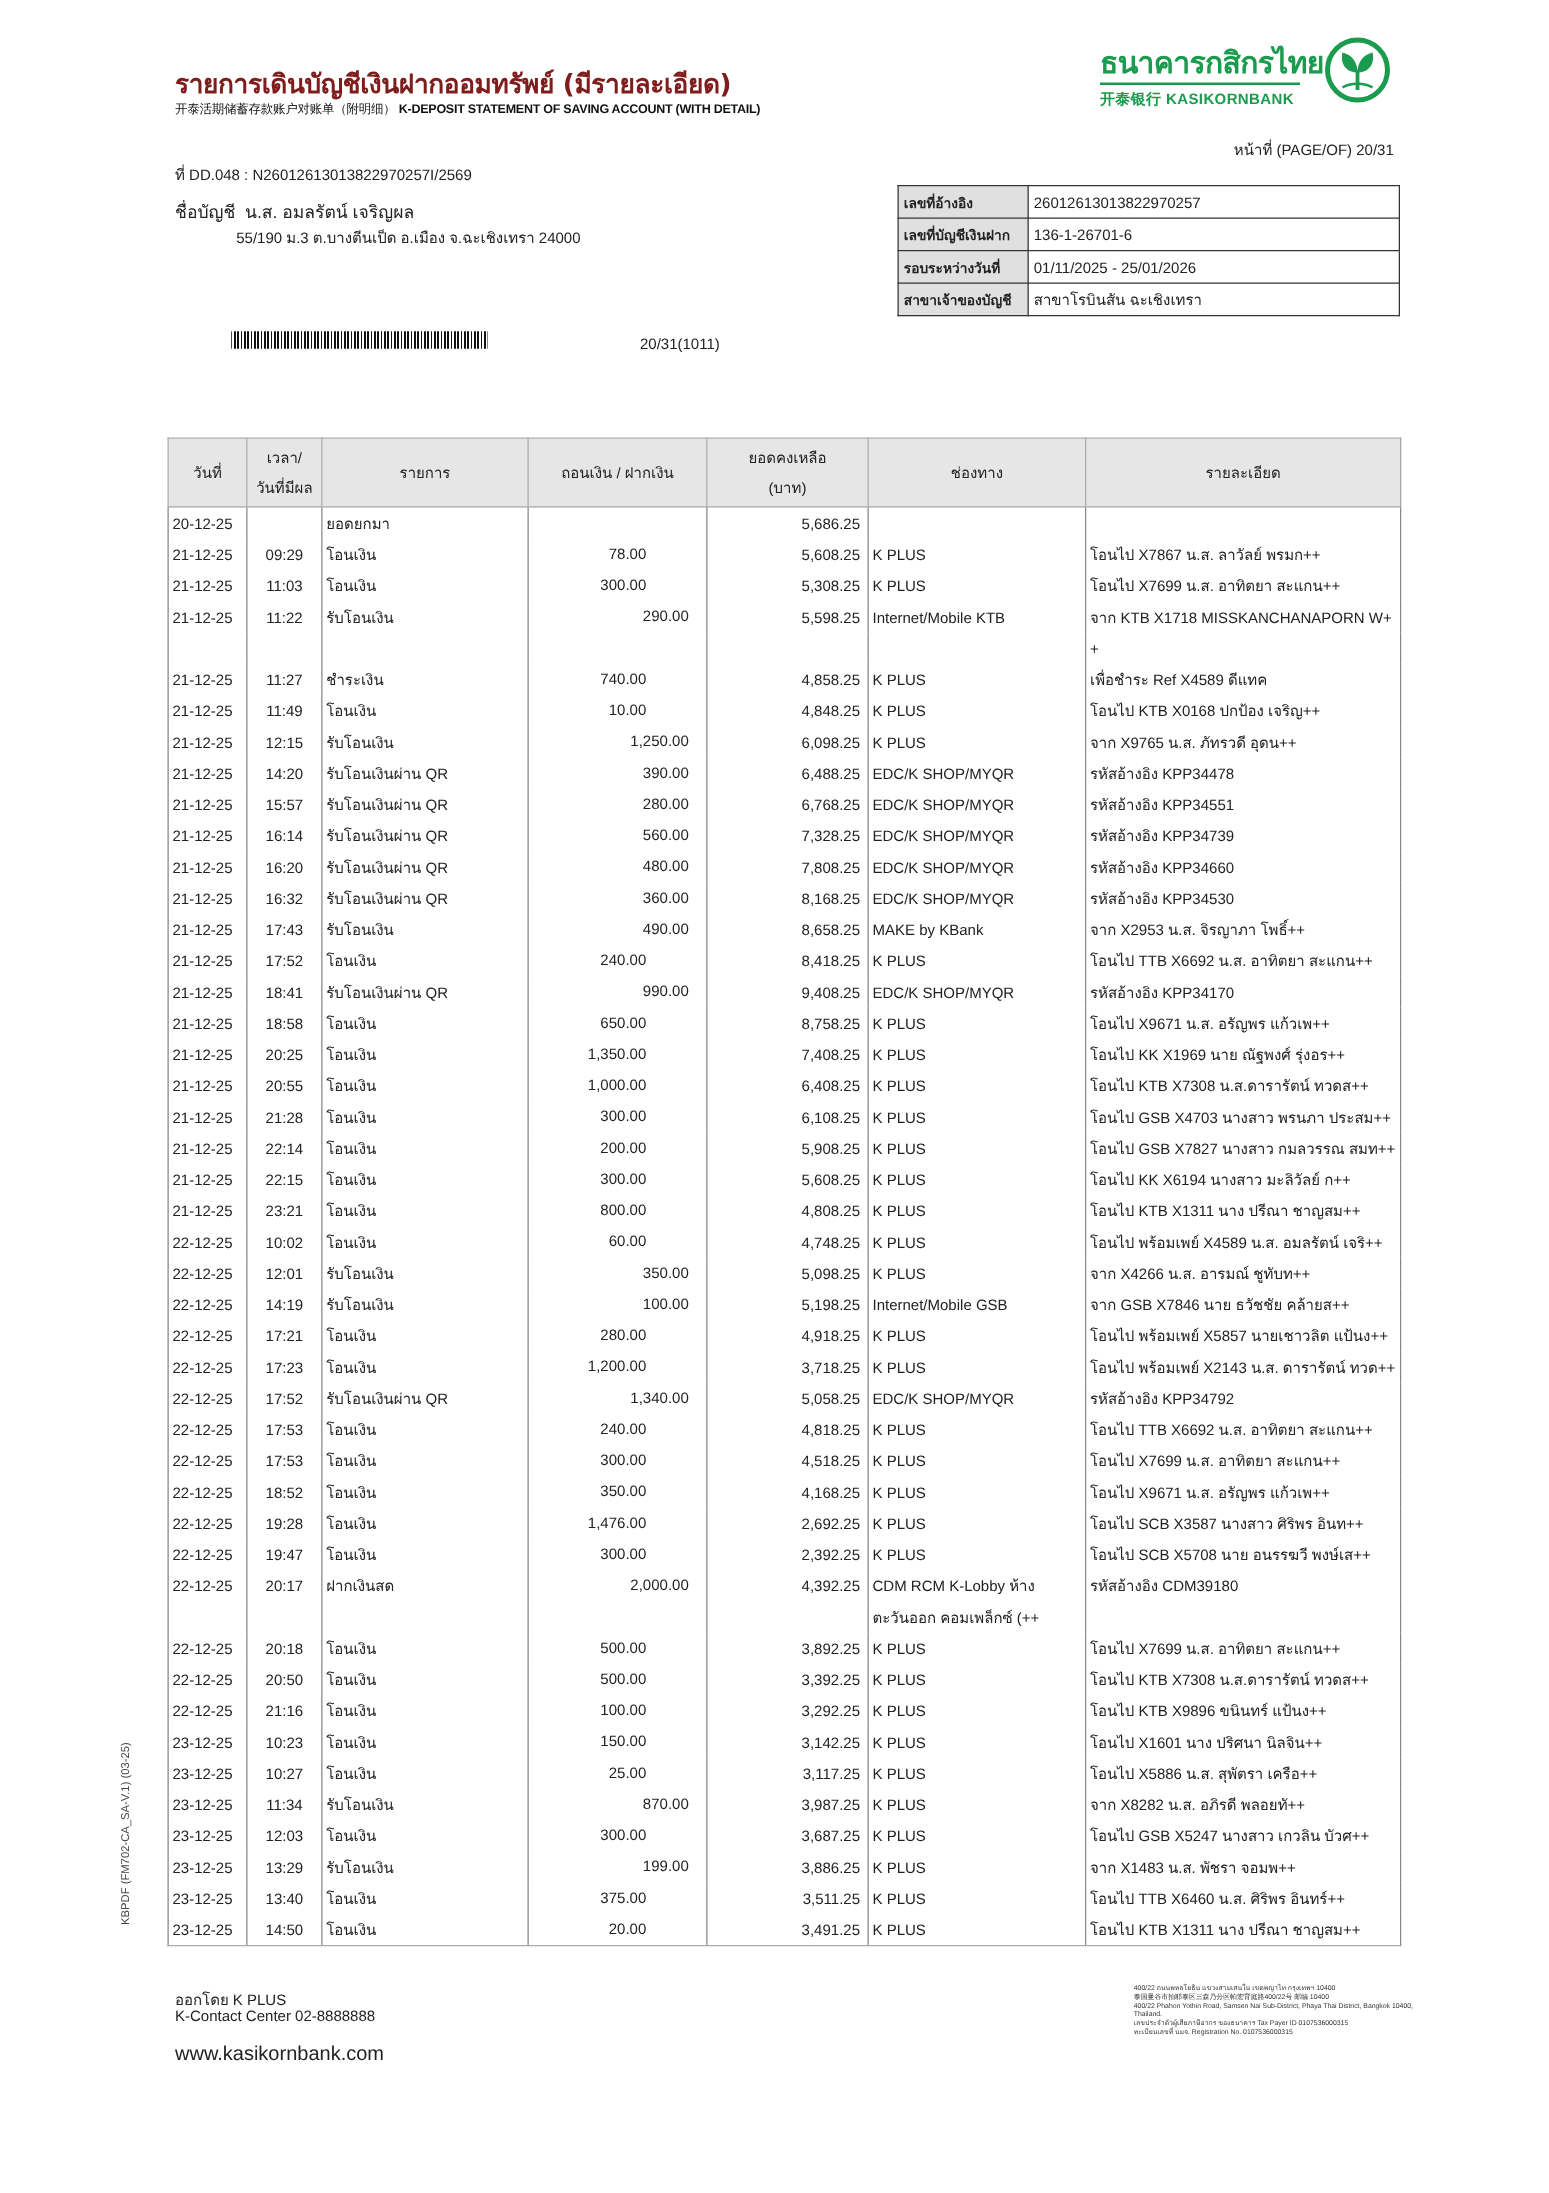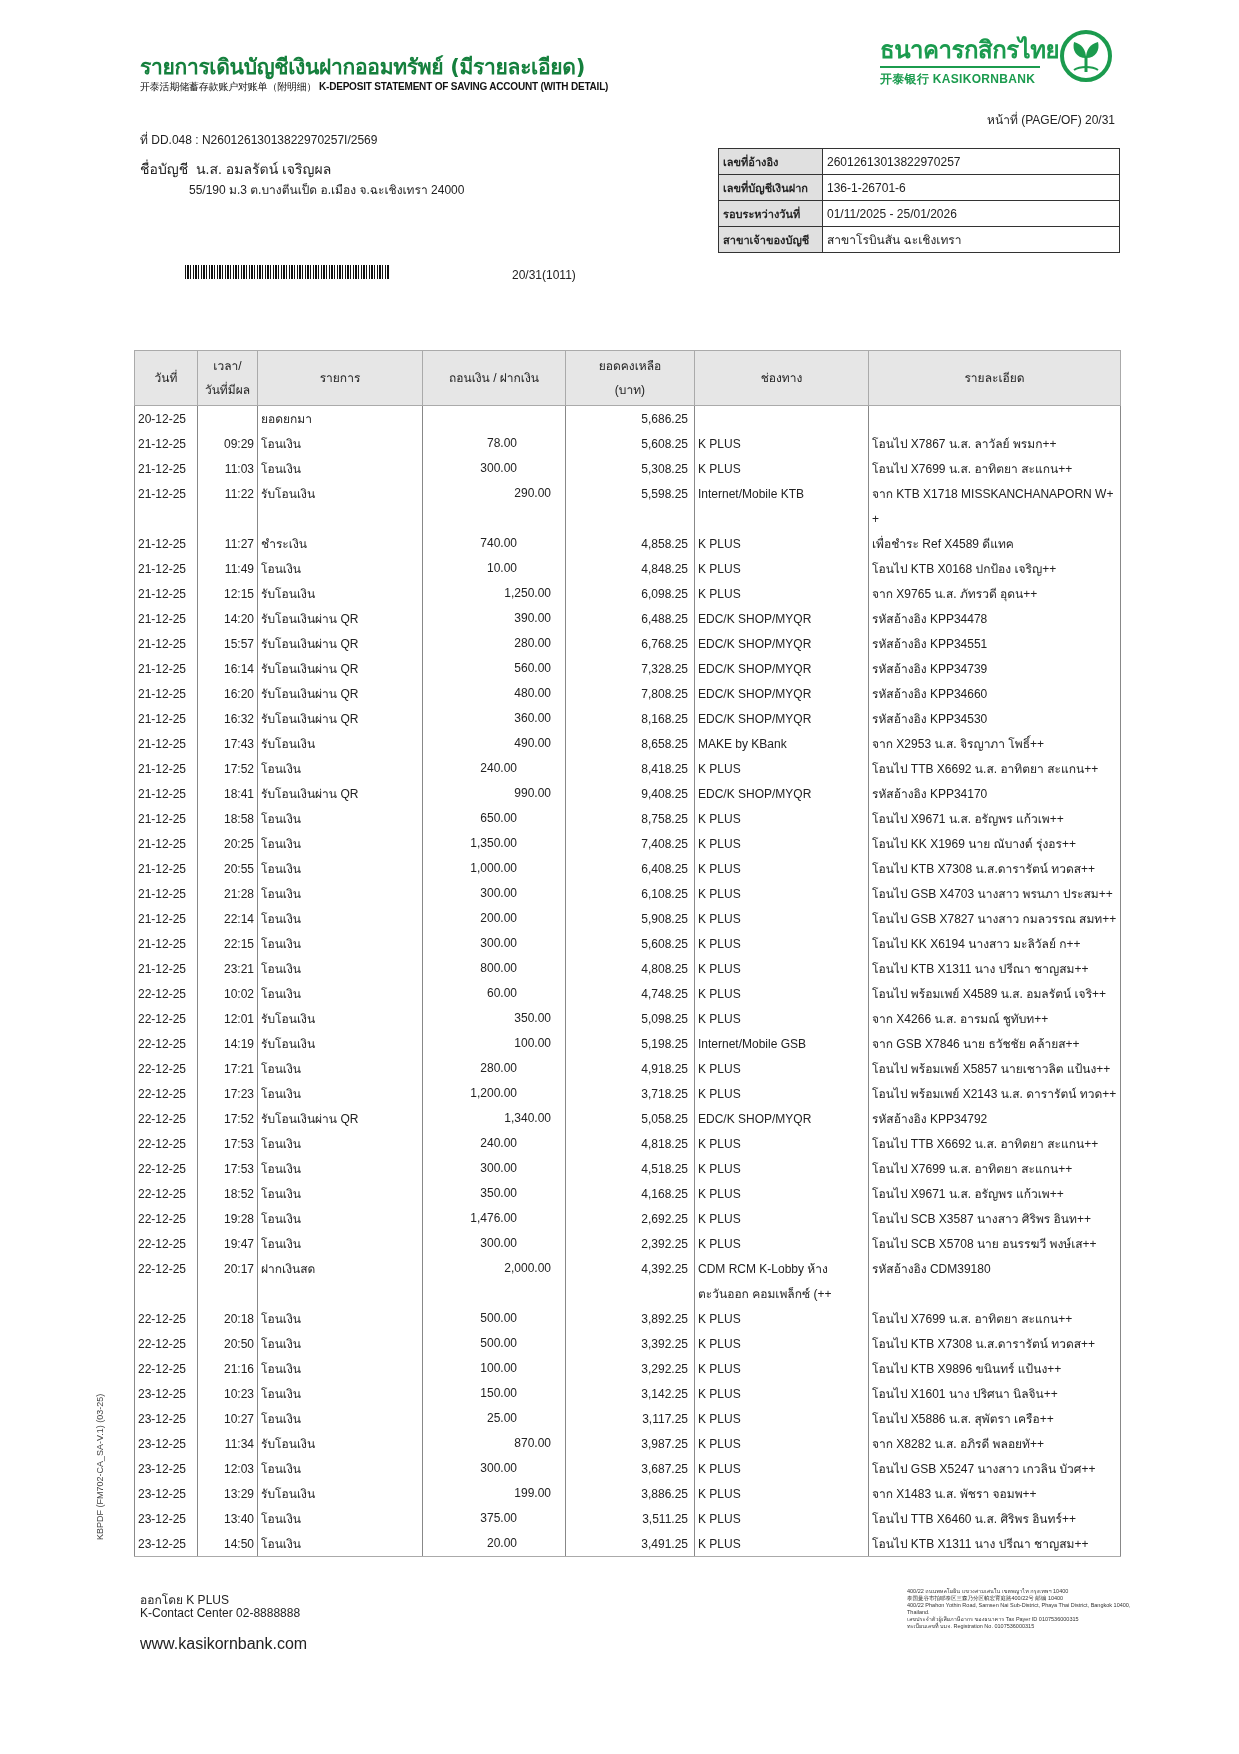--- a/index.html
+++ b/index.html
@@ -1,18 +1,18 @@
 <!DOCTYPE html>
 <html><head>
 <meta charset="utf-8">
 <style>
   html, body { margin:0; padding:0; background:#ffffff; }
   body { width:1239px; height:1754px; position:relative; overflow:hidden; font-family:"Liberation Sans", "DejaVu Sans", sans-serif; color:#222; }
   .abs { position:absolute; }
-  .title-th { left:140px; top:50px; font-size:21px; font-weight:bold; color:#15803d; font-family:"DejaVu Sans", sans-serif; letter-spacing:-0.3px; }
+  .title-th { left:140px; top:50px; font-size:21px; font-weight:bold; color:#7f1d1d; font-family:"DejaVu Sans", sans-serif; letter-spacing:-0.3px; }
   .title-en { left:140px; top:80px; font-size:10px; color:#111; font-weight:bold; letter-spacing:-0.2px; }
   .title-en .cn { font-weight:normal; }
   .ref-line { left:140px; top:130px; font-size:12px; color:#222; }
   .acct-name { left:140px; top:158px; font-size:14px; }
   .acct-addr { left:189px; top:180px; font-size:12px; }
   .barcode { left:185px; top:265px; width:205px; height:14px;
      background:repeating-linear-gradient(90deg,#111 0,#111 1px,#fff 1px,#fff 2px,#111 2px,#111 4px,#fff 4px,#fff 5px,#111 5px,#111 6px,#fff 6px,#fff 8px); }
   .page-code { left:512px; top:268px; font-size:12px; }
   .page-of { right:124px; top:110px; font-size:12px; color:#222; }
   .logo { left:880px; top:30px; width:240px; height:60px; }
@@ -21,21 +21,21 @@
   .logo-en { position:absolute; left:0; top:41px; font-size:12px; font-weight:bold; color:#1b9b4e; letter-spacing:0.3px; }
   .logo-mark { position:absolute; left:180px; top:0; width:52px; height:52px; border:4px solid #1b9b4e; border-radius:50%; box-sizing:border-box; }
   .info-table { left:718px; top:148px; width:402px; border-collapse:collapse; font-size:12px; }
   .info-table td { border:1.5px solid #333; height:25px; padding:0 4px; }
   .info-table td.k { background:#e0e0e0; font-weight:bold; width:95px; white-space:nowrap; font-family:"DejaVu Sans", sans-serif; font-size:11px; }
   .tx { left:134px; top:350px; width:986px; border-collapse:collapse; font-size:12px; table-layout:fixed; }
   .tx th { background:#e6e6e6; font-weight:normal; border:1px solid #aaa; height:52px; font-size:12px; line-height:24px; }
   .tx td { height:25px; padding:0 3px; white-space:nowrap; overflow:visible; border-left:1px solid #888; border-right:1px solid #888; vertical-align:middle; }
   .tx tr:last-child td { border-bottom:1.5px solid #aaa; }
   .tx td.c-date { text-align:left; }
-  .tx td.c-time { text-align:right; }
+  .tx td.c-time { text-align:center; }
   .tx td.c-amt { position:relative; }
   .tx td.c-bal { text-align:right; padding-right:6px; }
   .amt-w { position:absolute; right:48px; top:5px;text-align:center; }
   .amt-d { position:absolute; right:14px; top:5px; }
   .side-code { left:95px; top:1540px; transform:rotate(-90deg); transform-origin:left top; font-size:9px; color:#444; white-space:nowrap; }
   .foot1 { left:140px; top:1590px; font-size:12px; }
   .foot2 { left:140px; top:1606px; font-size:12px; }
   .foot3 { left:140px; top:1623px; font-size:16px;margin-top:12px; }
   .foot-addr { left:907px; top:1588px; width:230px; font-size:5.5px; line-height:7px; color:#333; }
 </style>
@@ -320,21 +320,21 @@
       <tr>
         <td class="c-date">21-12-25</td>
         <td class="c-time">20:25</td>
         <td class="c-desc">โอนเงิน</td>
         <td class="c-amt">
           <span class="amt-w">1,350.00</span>
           <span class="amt-d"></span>
         </td>
         <td class="c-bal">7,408.25</td>
         <td class="c-chan">K PLUS</td>
-        <td class="c-det">โอนไป KK X1969 นาย ณับางต์ รุ่งอร++</td>
+        <td class="c-det">โอนไป KK X1969 นาย ณัฐพงศ์ รุ่งอร++</td>
       </tr>
       <tr>
         <td class="c-date">21-12-25</td>
         <td class="c-time">20:55</td>
         <td class="c-desc">โอนเงิน</td>
         <td class="c-amt">
           <span class="amt-w">1,000.00</span>
           <span class="amt-d"></span>
         </td>
         <td class="c-bal">6,408.25</td>

